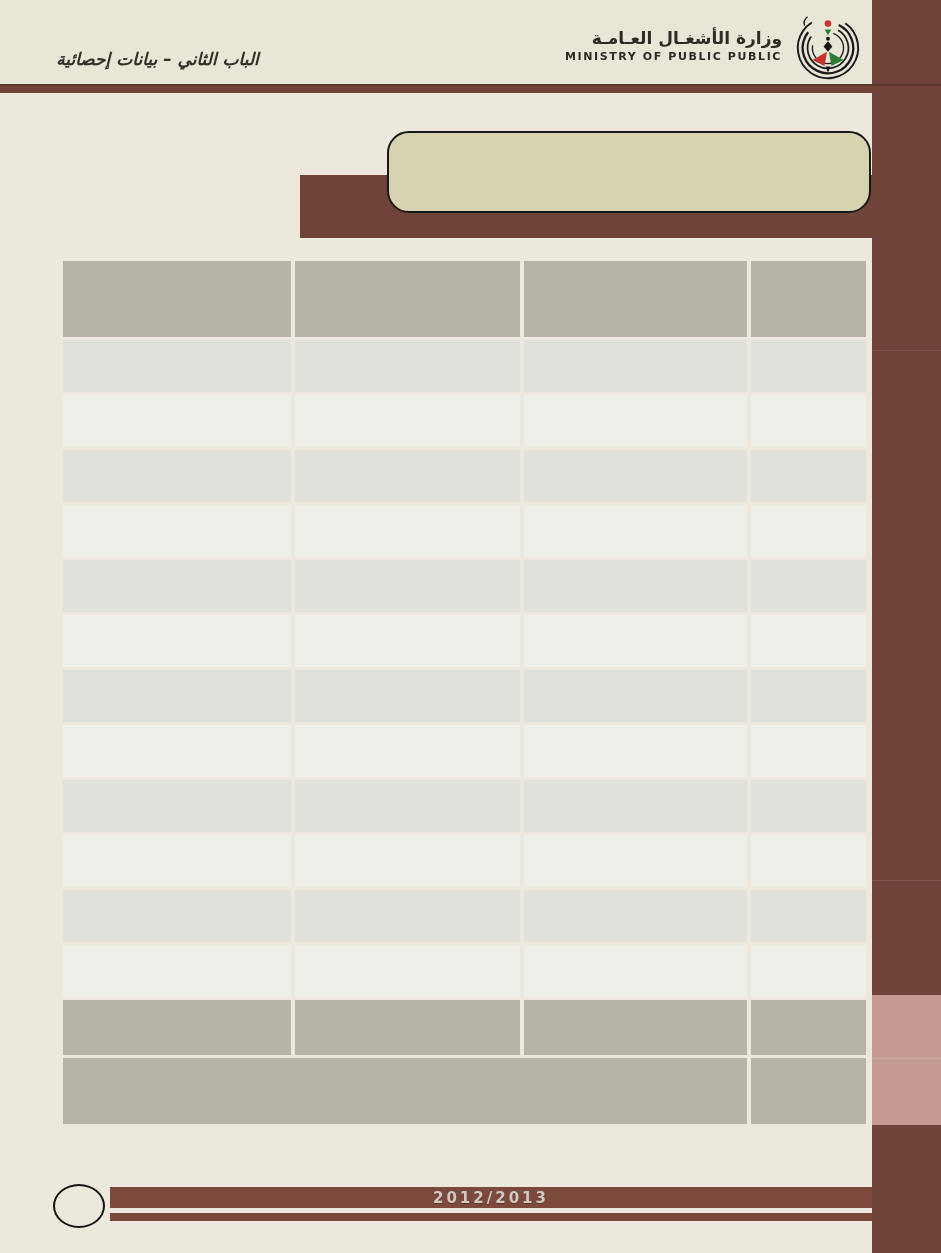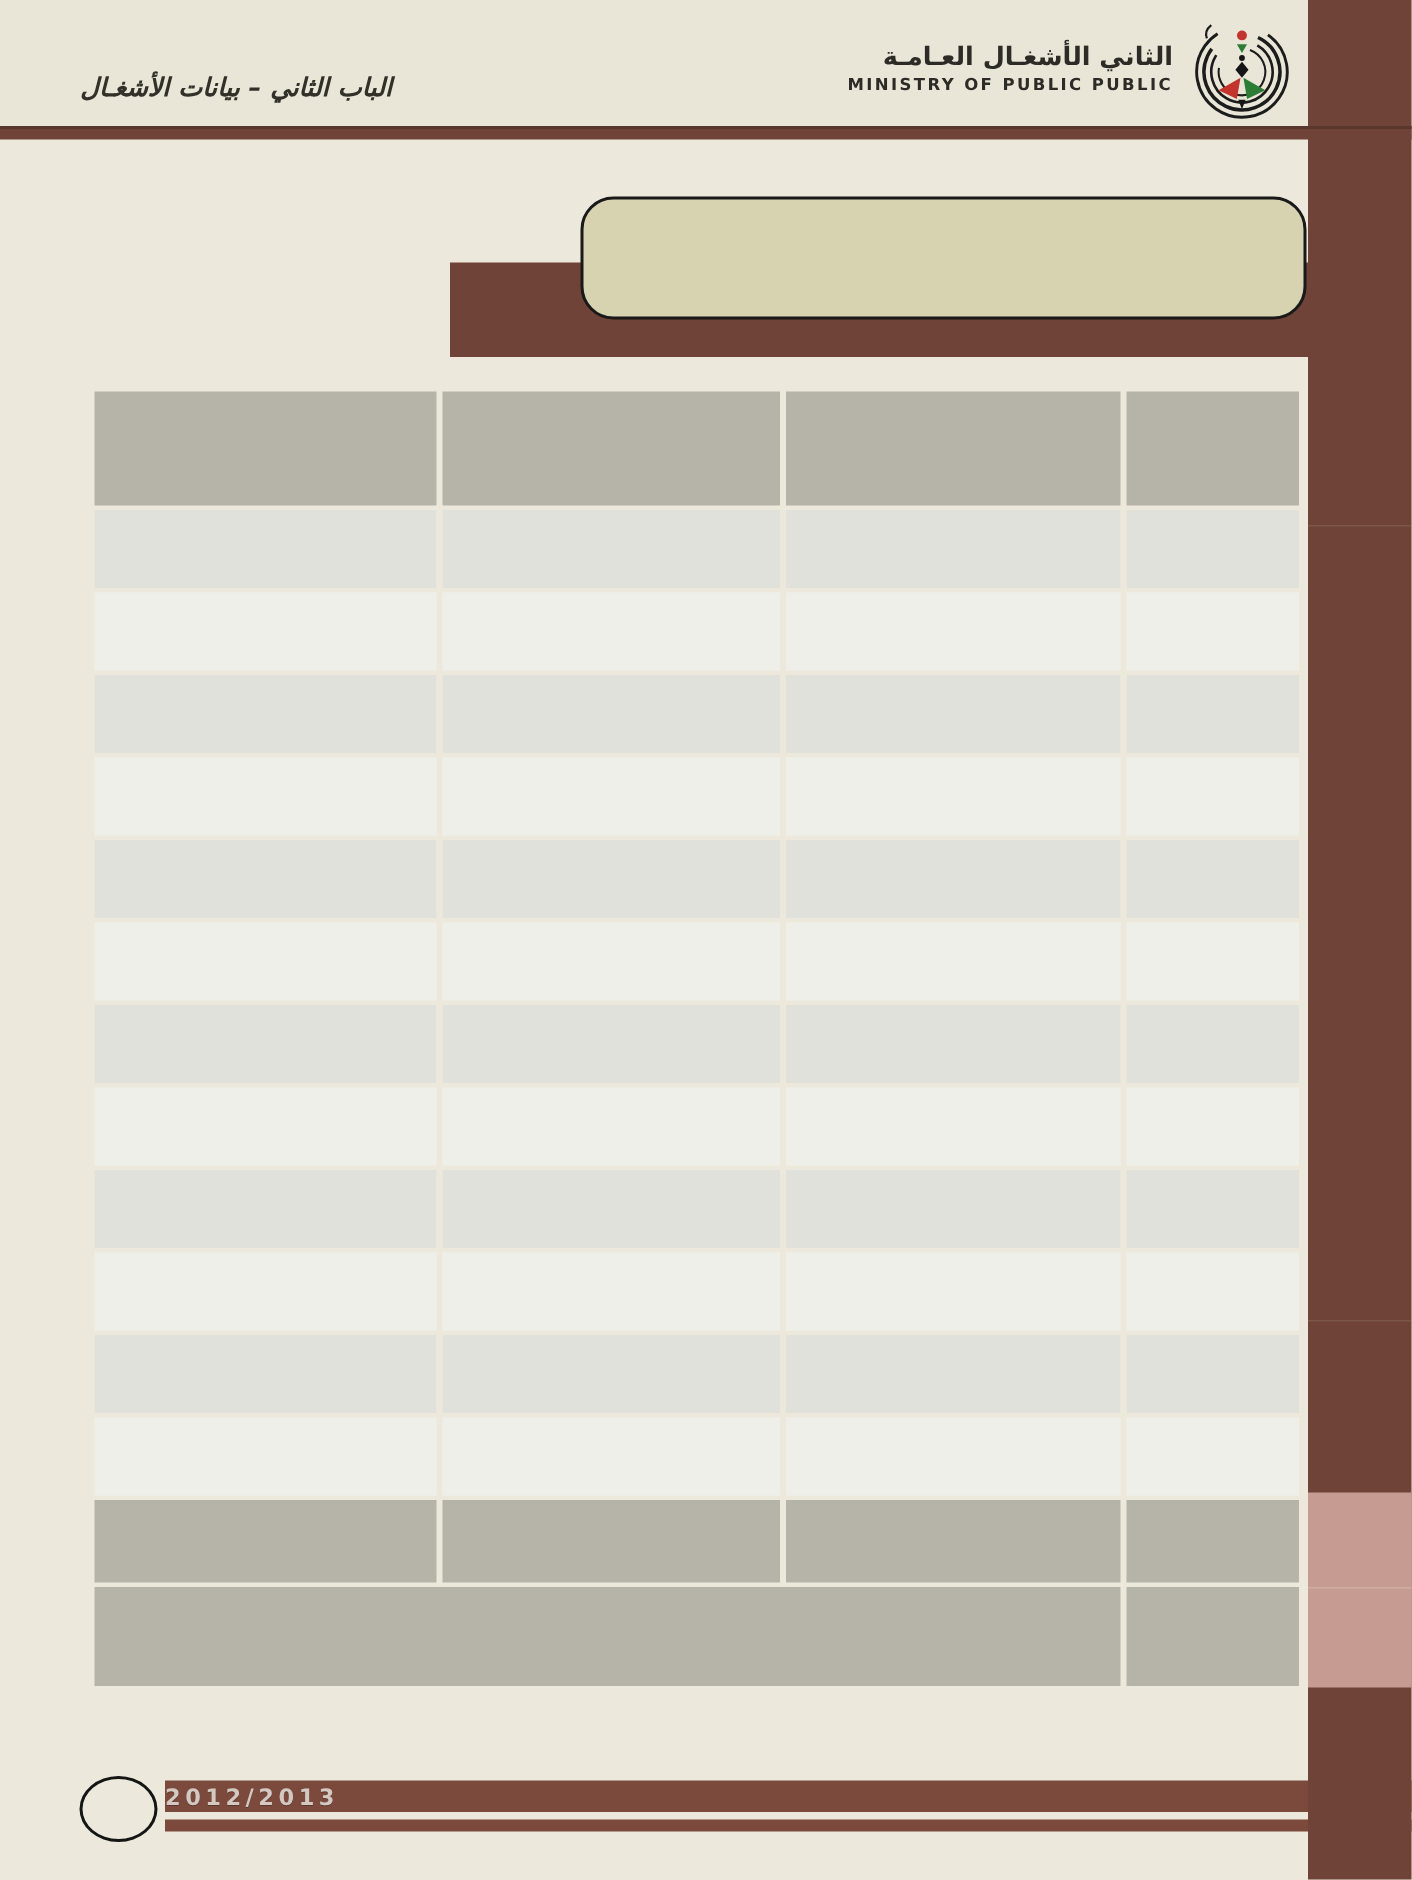--- a/index.html
+++ b/index.html
@@ -79,21 +79,21 @@
   .tfootB .tcell{background:#B6B4A9;}
   
   .page-ellipse{
     position:absolute;left:53px;top:1184px;width:52px;height:44px;
     border:2px solid #151515;border-radius:50%;background:transparent;
     box-sizing:border-box;z-index:1;
   }
   .footer-bar-thick{
     position:absolute;left:110px;top:1187px;width:831px;height:21px;
     background:#7B4A3D;z-index:1;
-    display:flex;align-items:center;justify-content:flex-start;
+    display:flex;align-items:center;justify-content:center;
   }
   .year-label{
     font-size:15px;font-weight:bold;letter-spacing:3px;color:#D3C9C2;
     padding-right:69px; 
     text-shadow:0 1px 0 rgba(0,0,0,0.25);
     font-family:"DejaVu Sans", sans-serif;
   }
   .footer-bar-thin{
     position:absolute;left:110px;top:1213px;width:831px;height:8px;
     background:#7B4A3D;z-index:1;
@@ -105,24 +105,24 @@
 <div class="sidebar">
   <div class="sidebar-seam seam-1"></div>
   <div class="sidebar-seam seam-2"></div>
   <div class="sidebar-seam seam-3"></div>
   <div class="sidebar-accent">
     <div class="sidebar-accent-seam"></div>
   </div>
 </div>
 
 <div class="header-strip">
-  <div class="chapter-title">الباب الثاني – بيانات الأشغـال</div>
+  <div class="chapter-title">الباب الثاني – بيانات إحصائية</div>
   <div class="logo-block">
     <div class="logo-names">
-      <div class="logo-ar">الثاني الأشغـال العـامـة</div>
+      <div class="logo-ar">وزارة الأشغـال العـامـة</div>
       <div class="logo-en">MINISTRY OF PUBLIC PUBLIC</div>
     </div>
     <svg class="logo-mark" viewBox="0 0 80 76" xmlns="http://www.w3.org/2000/svg">
       <g fill="none" stroke="#1C1C1C" stroke-width="2">
         <circle cx="41" cy="40" r="31" stroke-dasharray="158 37" transform="rotate(-55 41 40)"></circle>
         <circle cx="41" cy="40" r="26" stroke-dasharray="128 36" transform="rotate(-65 41 40)" stroke-width="2.4"></circle>
         <circle cx="41" cy="40" r="21" stroke-dasharray="100 32" transform="rotate(-60 41 40)" stroke-width="1.8"></circle>
         <circle cx="41" cy="40" r="16" stroke-dasharray="72 29" transform="rotate(-70 41 40)" stroke-width="1.4"></circle>
         <path d="M20,8 q-5,4 -3,9" stroke-width="1.5"></path>
       </g>

